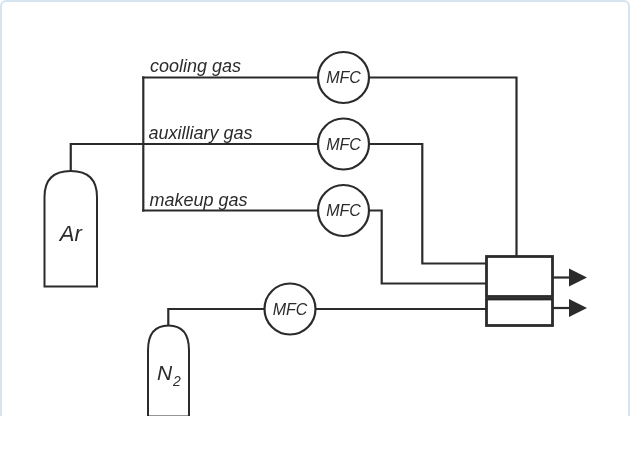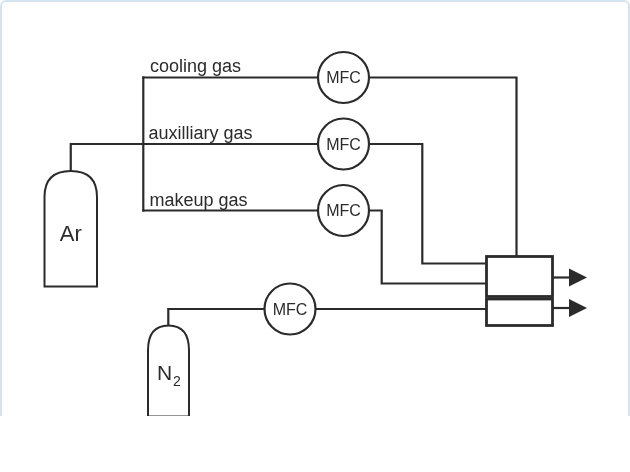--- a/index.html
+++ b/index.html
@@ -4,20 +4,21 @@
 <style>
   html, body { margin: 0; padding: 0; background: #ffffff; }
   body { font-family: "Liberation Sans", sans-serif; }
   .frame {
     position: relative;
     width: 630px;
     height: 416px;
     box-sizing: border-box;
     background: #ffffff;
     overflow: hidden;
+    font-style: italic;
   }
   svg { display: block; }
   .stroke  { stroke: #2b2b2b; fill: none; }
   .line    { stroke-width: 2.2; stroke-linecap: square; stroke-linejoin: miter; }
   .node    { stroke-width: 2.2; fill: #ffffff; }
   .vessel  { stroke-width: 2; fill: #ffffff; }
   .block   { stroke-width: 2.8; fill: #ffffff; }
   .arrowhead { fill: #2b2b2b; stroke: none; }
   text { fill: #2b2b2b; }
   .gas-label { font-size: 18px; }

